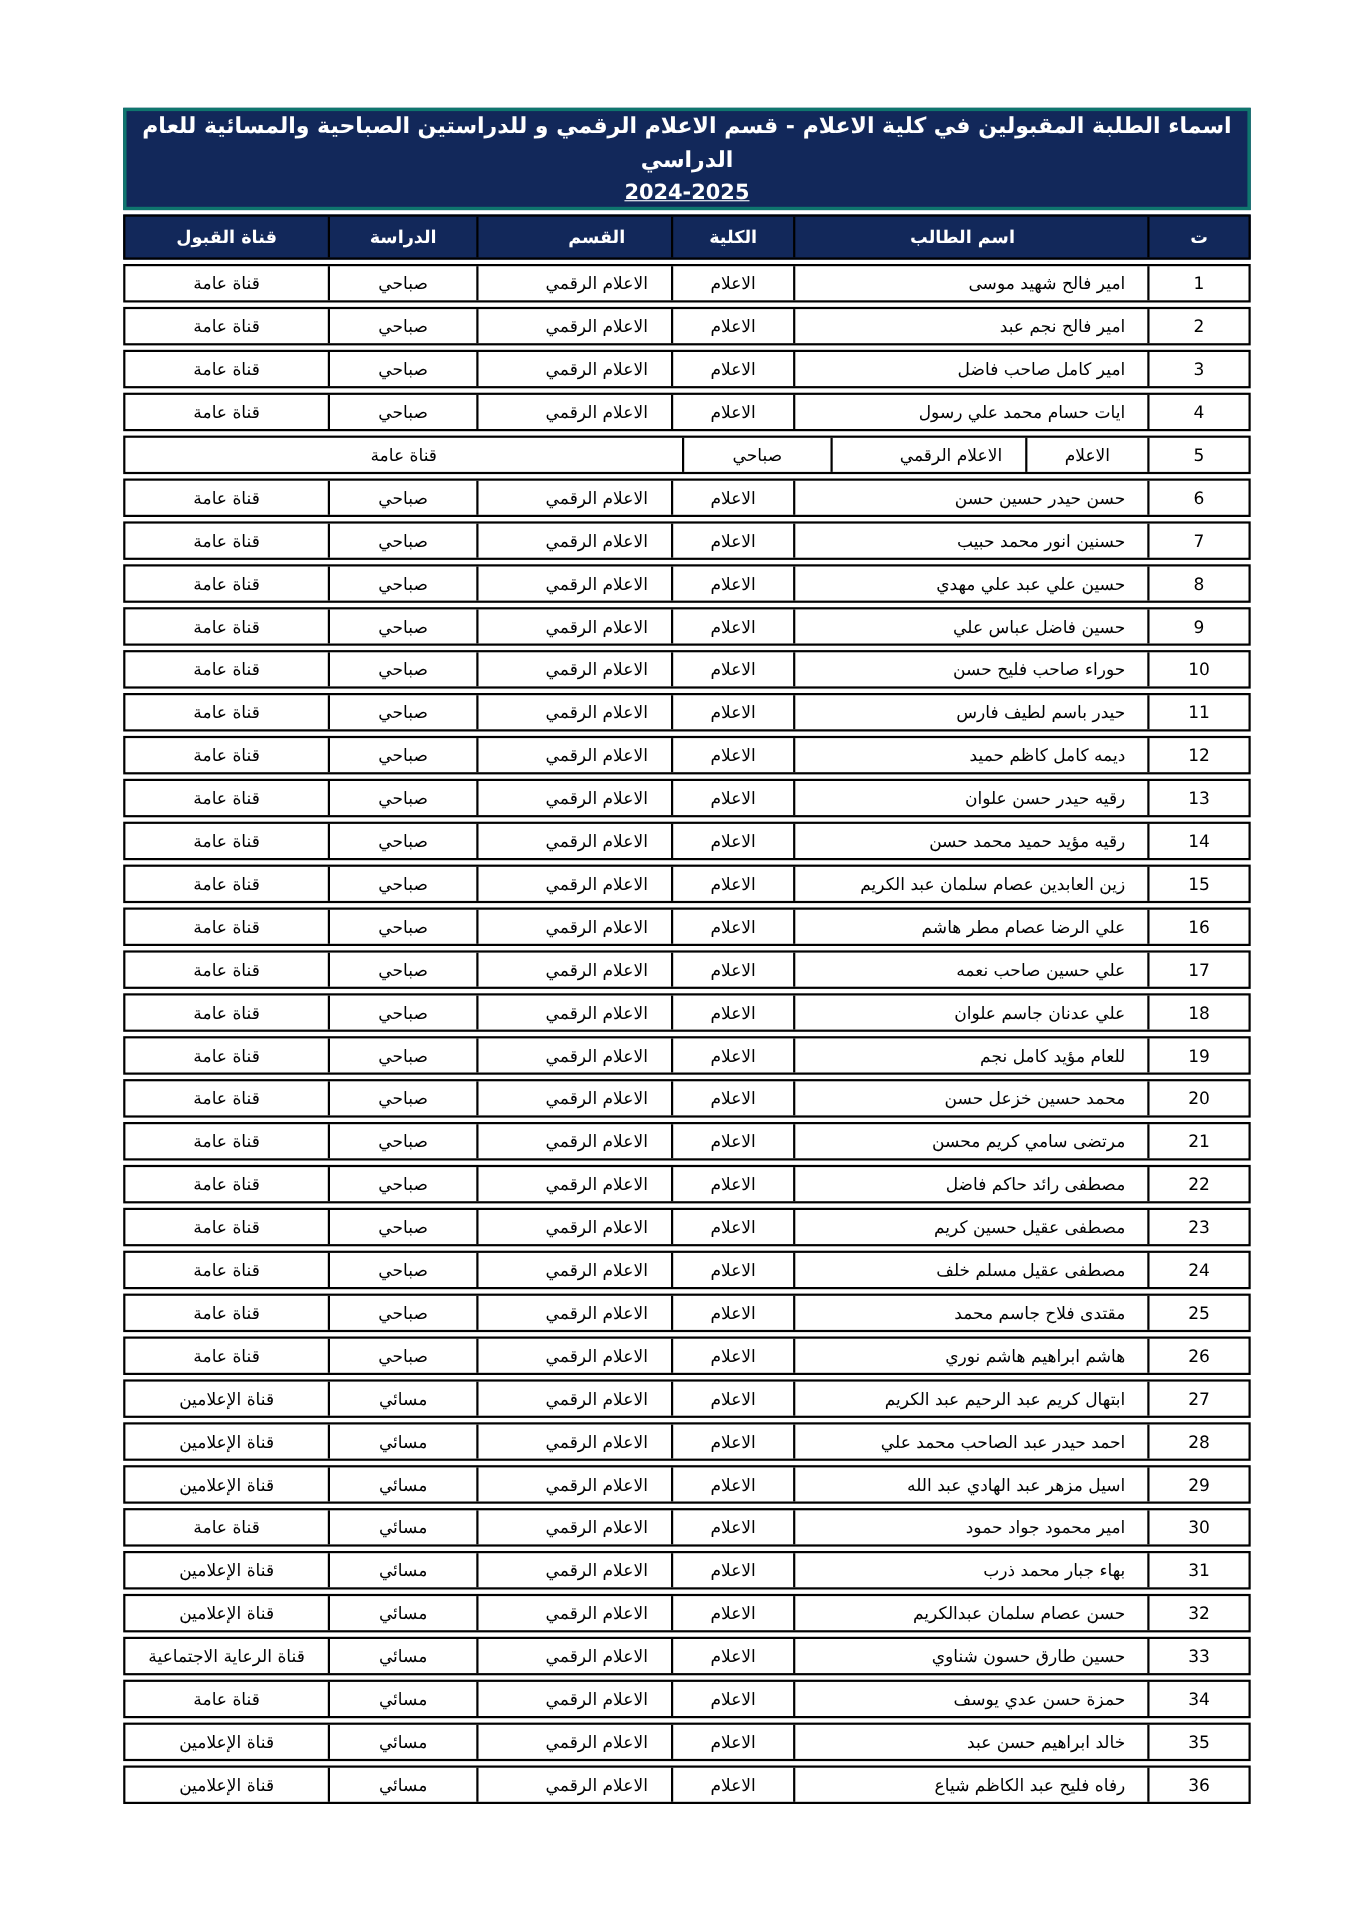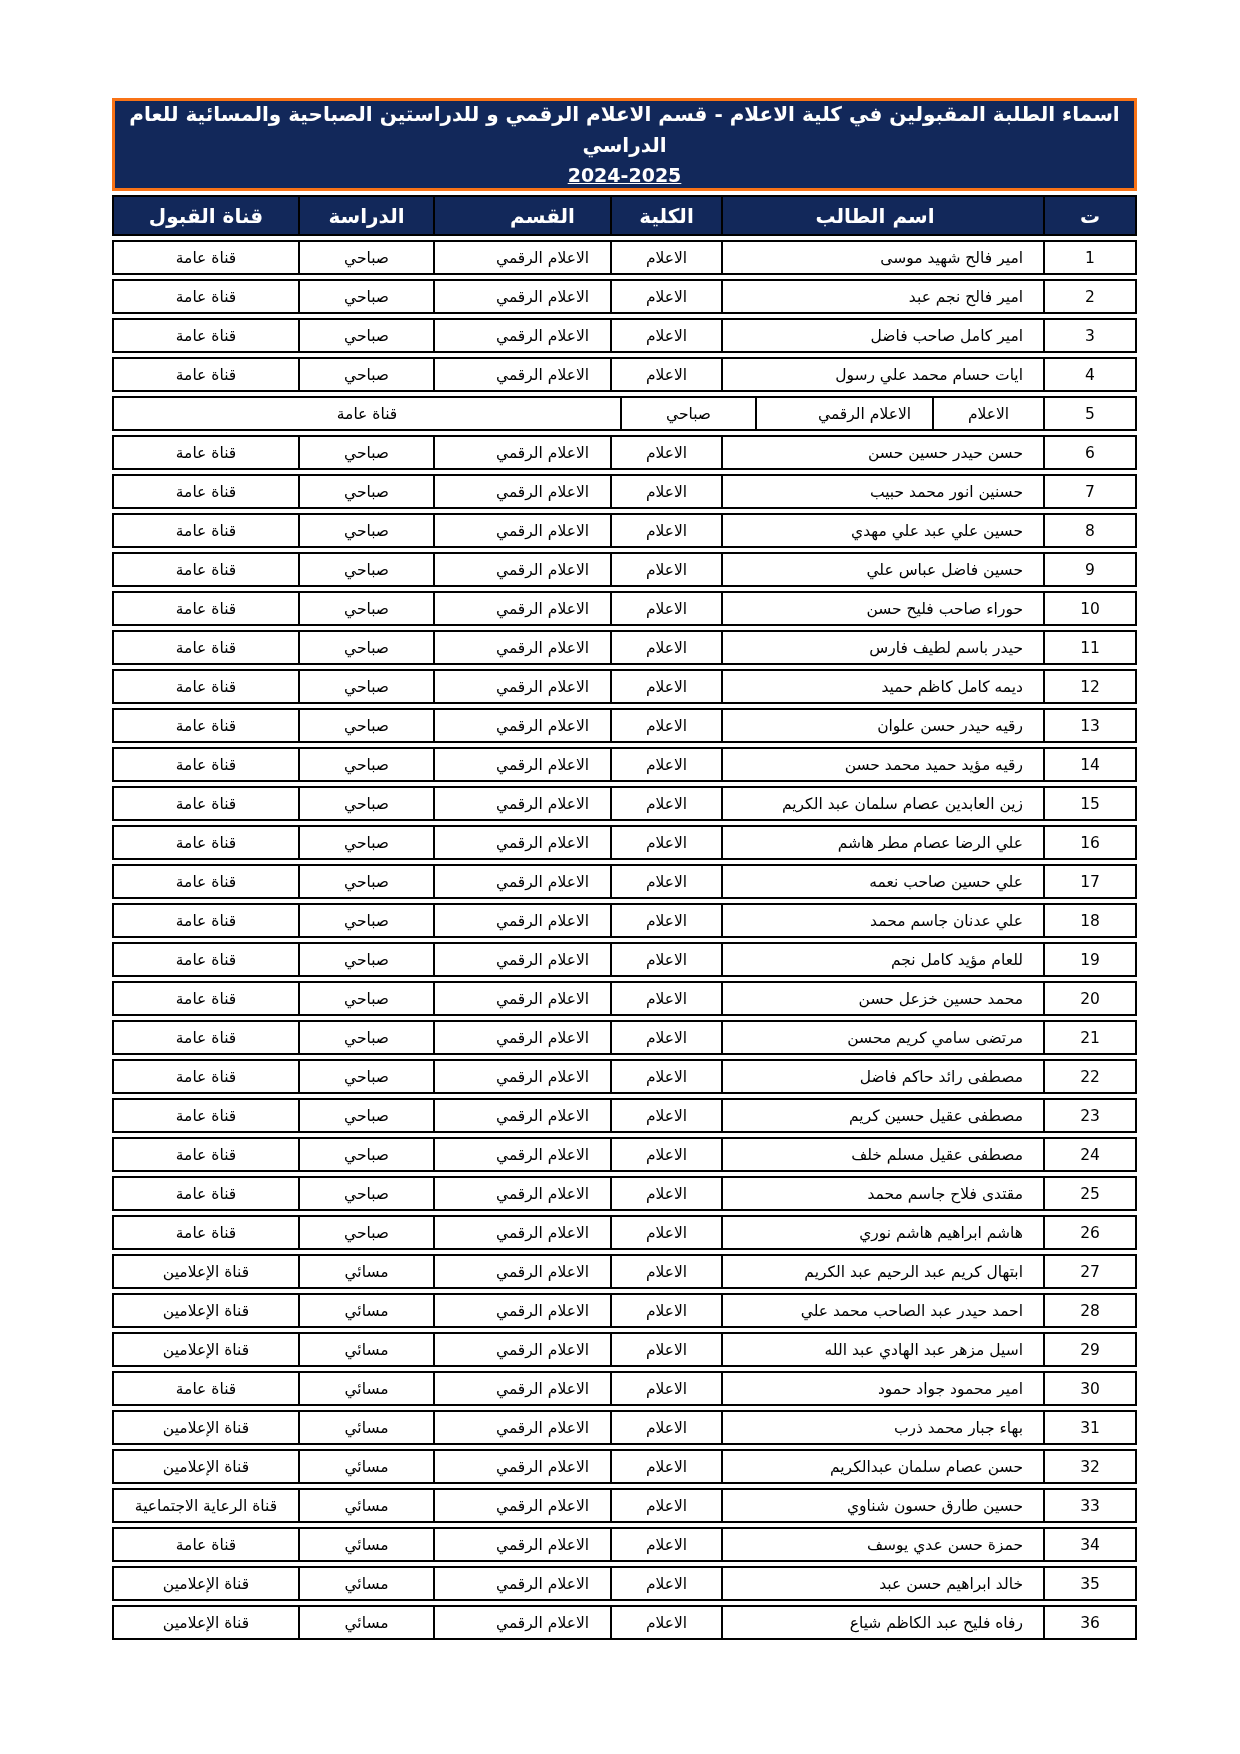--- a/index.html
+++ b/index.html
@@ -10,21 +10,21 @@
     font-family: "DejaVu Sans", "Liberation Sans", sans-serif;
   }
   .sheet {
     position: absolute;
     top: 98px;
     left: 112px;
     width: 1025px;
     direction: rtl;
   }
   .title-box {
-    border: 3px solid #f97316;
+    border: 3px solid #0f766e;
     background: var(--navy, #12285a);
     color: #ffffff;
     height: 93px;
     margin-bottom: 4px;
     display: flex;
     flex-direction: column;
     justify-content: center;
     align-items: center;
     text-align: center;
     font-weight: bold;
@@ -50,21 +50,21 @@
     justify-content: center;
     overflow: hidden;
     white-space: nowrap;
     border-left: 2px solid #000000; 
     padding: 0 4px;
   }
   .cell:last-child { border-left: none; }
   .trow.header .cell {
     color: #ffffff;
     font-weight: bold;
-    font-size: 20px;
+    font-size: 16px;
   }
   .trow.data .cell {
     color: #000000;
     font-size: 15.5px;
   }
   
   .col-index   { width: 92px;  flex: none; }
   .col-name    { width: 322px; flex: none; justify-content: flex-start; padding-right: 20px; }
   .col-college { width: 111px; flex: none; }
   .col-dept    { width: 177px; flex: none; padding-left: 44px; }
@@ -240,21 +240,21 @@
       <div class="cell col-index">17</div>
       <div class="cell col-name">علي حسين صاحب نعمه</div>
       <div class="cell col-college">الاعلام</div>
       <div class="cell col-dept">الاعلام الرقمي</div>
       <div class="cell col-study">صباحي</div>
       <div class="cell col-channel">قناة عامة</div>
     </div>
 
     <div class="trow data">
       <div class="cell col-index">18</div>
-      <div class="cell col-name">علي عدنان جاسم محمد</div>
+      <div class="cell col-name">علي عدنان جاسم علوان</div>
       <div class="cell col-college">الاعلام</div>
       <div class="cell col-dept">الاعلام الرقمي</div>
       <div class="cell col-study">صباحي</div>
       <div class="cell col-channel">قناة عامة</div>
     </div>
 
     <div class="trow data">
       <div class="cell col-index">19</div>
       <div class="cell col-name">للعام مؤيد كامل نجم</div>
       <div class="cell col-college">الاعلام</div>

